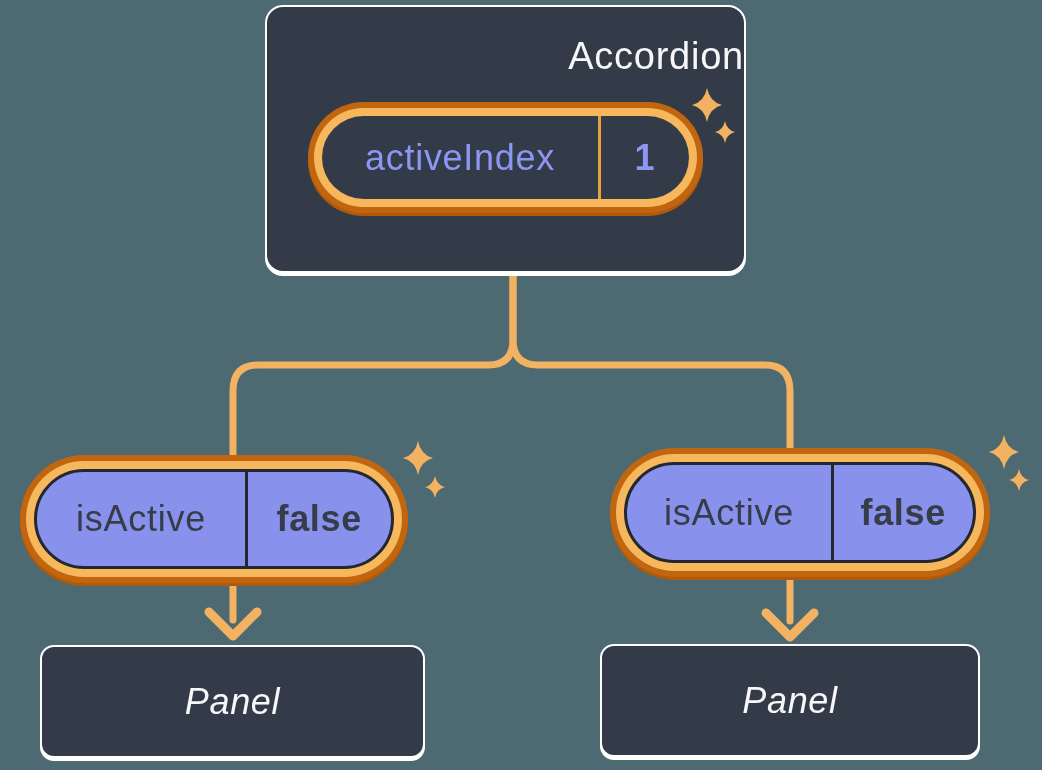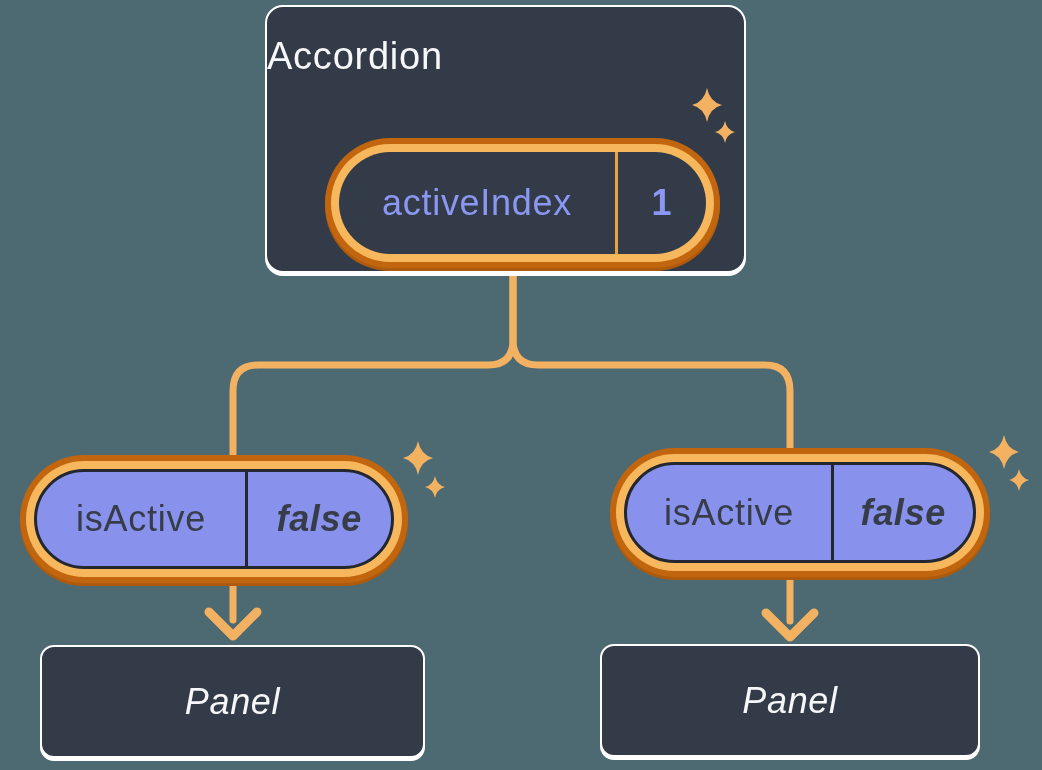--- a/index.html
+++ b/index.html
@@ -14,42 +14,42 @@
   .stage{position:relative;width:1042px;height:770px;background:var(--background);overflow:hidden;}
   svg.layer{position:absolute;left:0;top:0;width:1042px;height:770px;pointer-events:none;}
   .connectors{z-index:1;}
   .sparkles{z-index:4;}
   .line{stroke:var(--connector);stroke-width:7;fill:none;stroke-linecap:round;}
   .chev{stroke:var(--connector);stroke-width:9;fill:none;stroke-linecap:round;stroke-linejoin:round;}
   .spark{fill:var(--connector);}
   .card{position:absolute;background:var(--card_fill);border:2.5px solid var(--card_border);
         border-radius:18px;box-shadow:0 3px 0 var(--card_border);box-sizing:border-box;z-index:2;}
   .accordion-card{left:265px;top:5px;width:481px;height:268px;}
-  .card-title{position:absolute;left:0;top:28px;width:100%;text-align:left;
+  .card-title{position:absolute;left:0;top:28px;width:100%;text-align:right;
         color:var(--text_light);font-size:38px;letter-spacing:0.02em;}
   .pill{position:absolute;background:var(--ring_outer);border-radius:999px;padding:6px;
         box-sizing:border-box;box-shadow:0 3px 0 var(--ring_outer_shadow);z-index:2;}
   .pill-mid{height:100%;box-sizing:border-box;background:var(--ring_inner);border-radius:999px;padding:8px;}
   .pill-inner{height:100%;box-sizing:border-box;display:flex;align-items:stretch;
         border-radius:999px;overflow:hidden;}
-  .state-pill{left:58px;top:95px;width:395px;height:130px;margin-top:36px;}
+  .state-pill{left:41px;top:95px;width:395px;height:111px;}
   .state-pill .pill-inner{background:var(--card_fill);}
   .state-pill .seg{color:var(--purple_text);}
   .prop-pill .pill-inner{background:var(--purple_fill);border:3px solid var(--prop_divider);}
   .prop-pill .seg{color:var(--text_dark);}
   .prop-pill-left{left:20px;top:455px;width:388px;height:128px;}
   .prop-pill-right{left:610px;top:448px;width:380px;height:129px;}
   .seg{display:flex;align-items:center;justify-content:center;font-size:36px;letter-spacing:0.02em;}
   .seg-name{flex:1;}
   .seg-value{font-weight:bold;}
   .state-pill .seg-name{flex:none;width:276px;}
   .state-pill .seg-value{flex:1;}
   .prop-pill-left .seg-name{flex:none;width:208px;}
   .prop-pill-right .seg-name{flex:none;width:204px;}
-  .prop-pill .seg-value{flex:1;font-style:italic;}
+  .prop-pill .seg-value{flex:1;}
   .divider{width:2.5px;align-self:stretch;}
   .state-pill .divider{background:var(--state_divider);}
   .prop-pill .divider{background:var(--prop_divider);}
   .panel{position:absolute;background:var(--card_fill);border:2.5px solid var(--card_border);
         border-radius:14px;box-shadow:0 3px 0 var(--card_border);box-sizing:border-box;z-index:2;
         display:flex;align-items:center;justify-content:center;
         color:var(--text_light);font-size:36px;letter-spacing:0.02em;font-style:italic;}
   .panel-left{left:40px;top:645px;width:385px;height:113px;}
   .panel-right{left:600px;top:644px;width:380px;height:113px;}
 </style>

